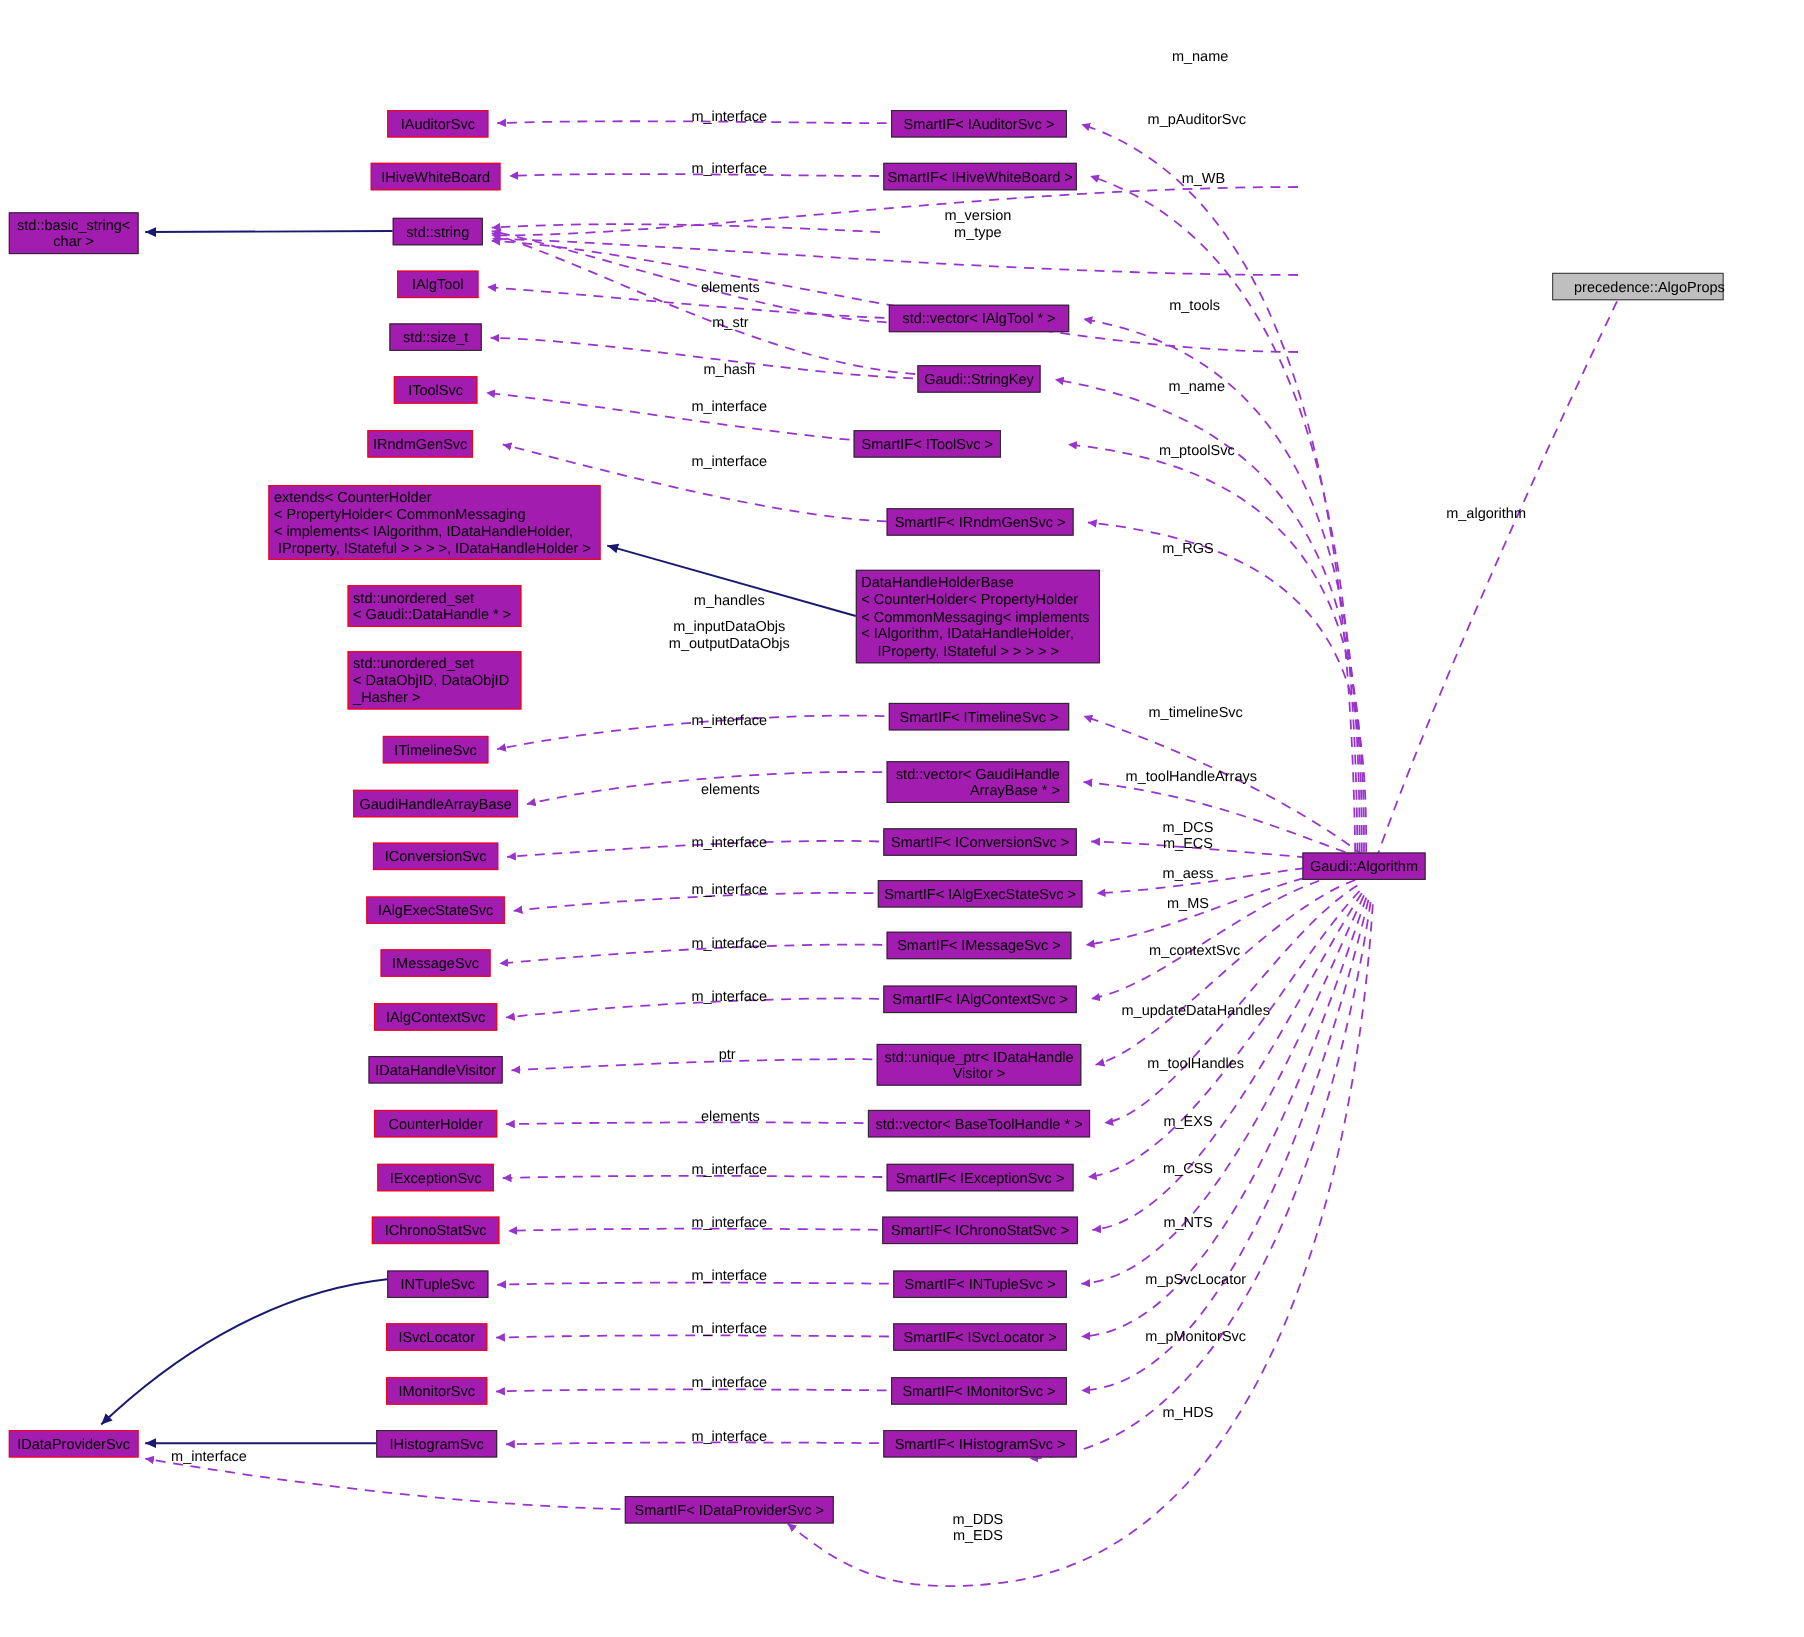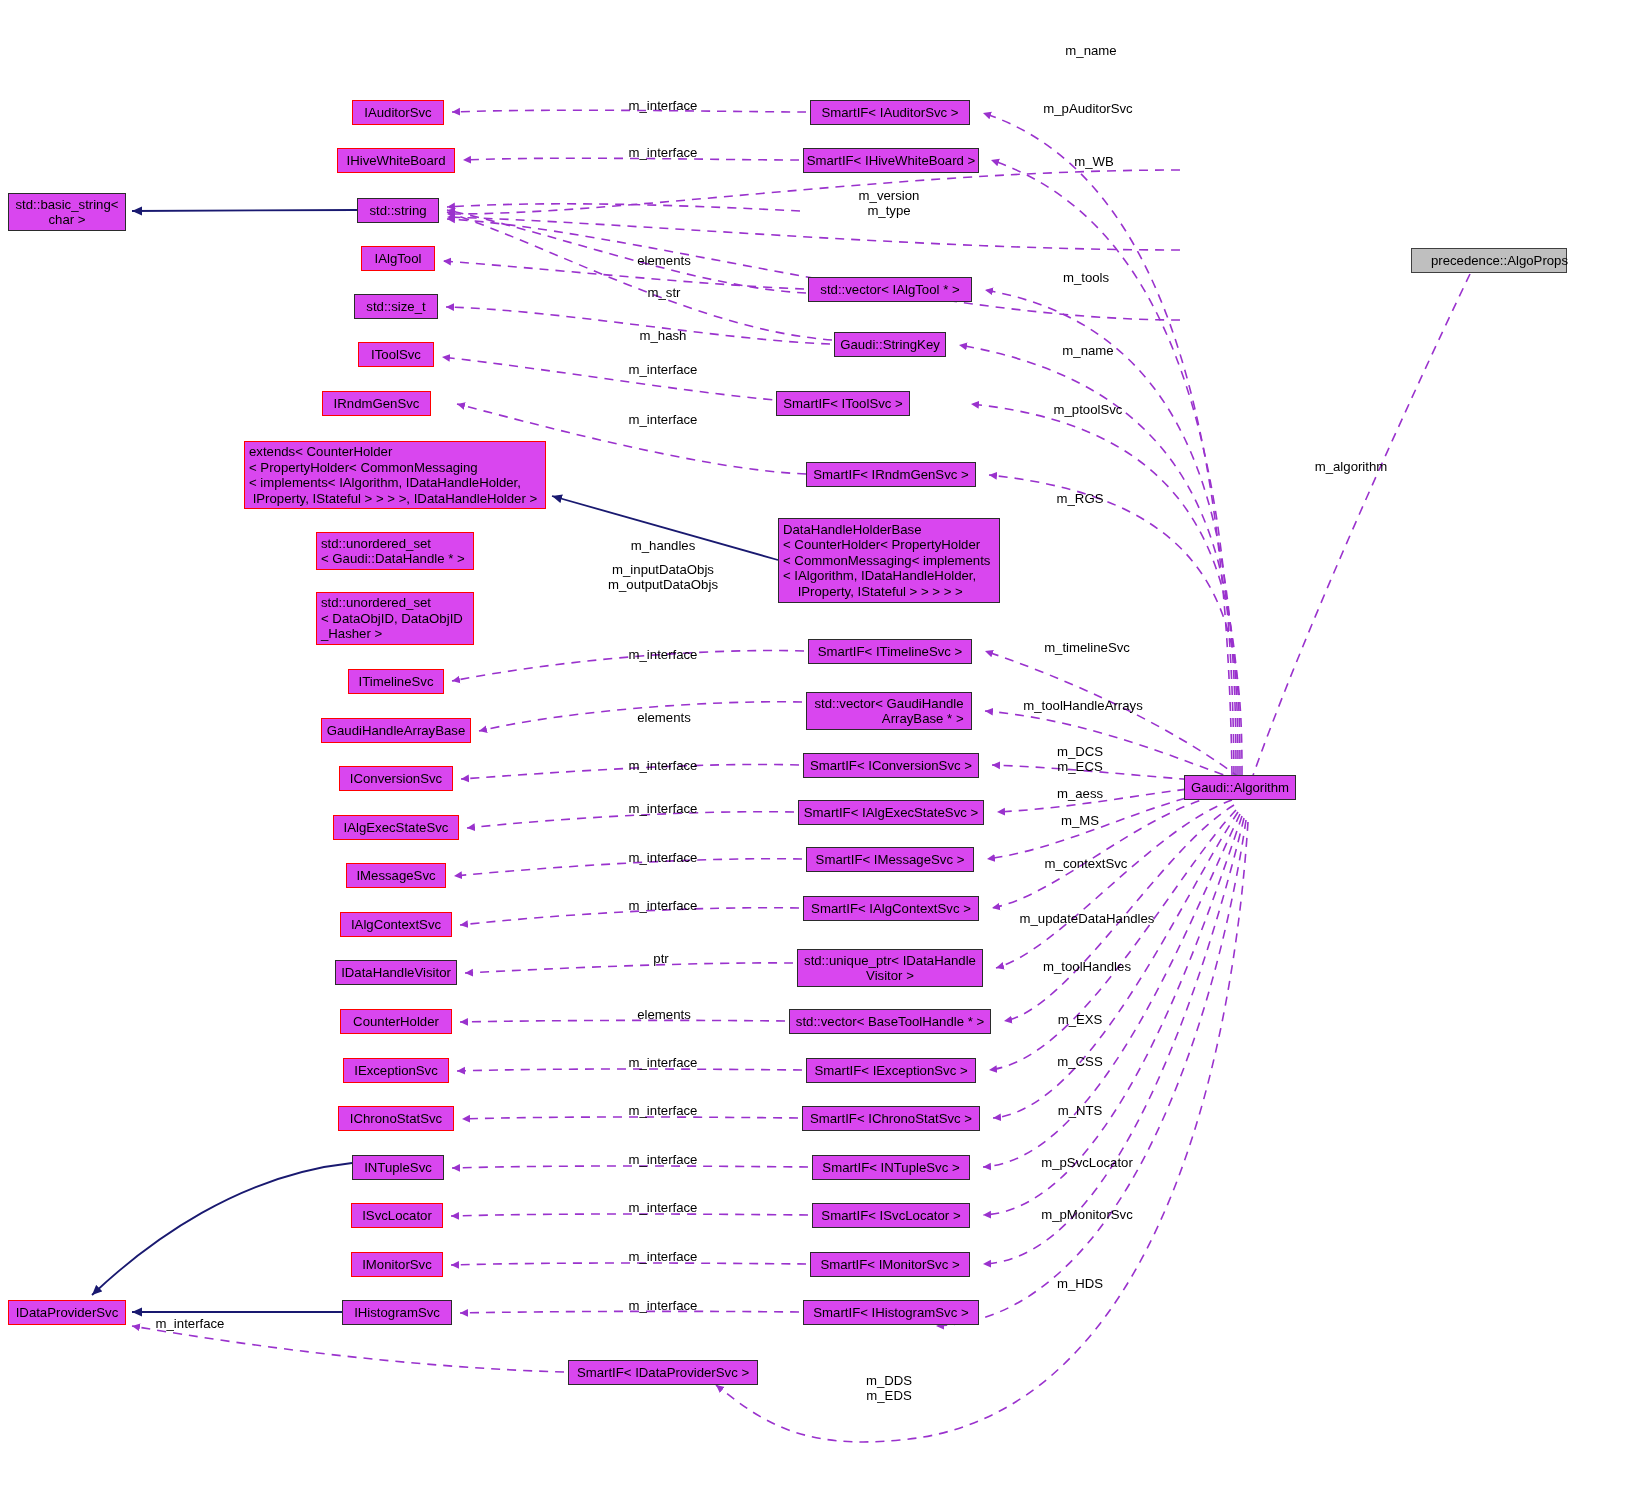--- a/index.html
+++ b/index.html
@@ -18,21 +18,21 @@
   svg#edges {
     position: absolute;
     left: 0; top: 0;
     width: 1640px;
     height: 1488px;
     pointer-events: none;
   }
   .node {
     position: absolute;
     box-sizing: border-box;
-    background: #d946ef;
+    background: #a21caf;
     border: 1px solid #000000;
     display: flex;
     align-items: center;
     justify-content: center;
     text-align: center;
     font-size: 13.2px;
     line-height: 15.5px;
     color: #000000;
     white-space: pre;
     padding: 1px 4px;
@@ -136,21 +136,21 @@
 
   <div id="nodes">
       <div class="node dark" style="left: 8px; top: 193px; width: 118px; height: 38px;">std::basic_string&lt;
 char &gt;</div>
       <div class="node red" style="left: 352px; top: 100px; width: 92px; height: 25px;">IAuditorSvc</div>
       <div class="node red" style="left: 337px; top: 148px; width: 118px; height: 25px;">IHiveWhiteBoard</div>
       <div class="node dark" style="left: 357px; top: 198px; width: 82px; height: 25px;">std::string</div>
       <div class="node red" style="left: 361px; top: 246px; width: 74px; height: 25px;">IAlgTool</div>
       <div class="node dark" style="left: 354px; top: 294px; width: 84px; height: 25px;">std::size_t</div>
       <div class="node red" style="left: 358px; top: 342px; width: 76px; height: 25px;">IToolSvc</div>
-      <div class="node red" style="left: 322px; top: 391px; width: 109px; height: 25px;">IRndmGenSvc</div>
+      <div class="node red" style="left: 334px; top: 391px; width: 96px; height: 25px;">IRndmGenSvc</div>
       <div class="node red left" style="left: 244px; top: 441px; width: 302px; height: 68px;">extends&lt; CounterHolder
 &lt; PropertyHolder&lt; CommonMessaging
 &lt; implements&lt; IAlgorithm, IDataHandleHolder,
  IProperty, IStateful &gt; &gt; &gt; &gt;, IDataHandleHolder &gt;</div>
       <div class="node red left" style="left: 316px; top: 532px; width: 158px; height: 38px;">std::unordered_set
 &lt; Gaudi::DataHandle * &gt;</div>
       <div class="node red left" style="left: 316px; top: 592px; width: 158px; height: 53px;">std::unordered_set
 &lt; DataObjID, DataObjID
 _Hasher &gt;</div>
       <div class="node red" style="left: 348px; top: 669px; width: 96px; height: 25px;">ITimelineSvc</div>

